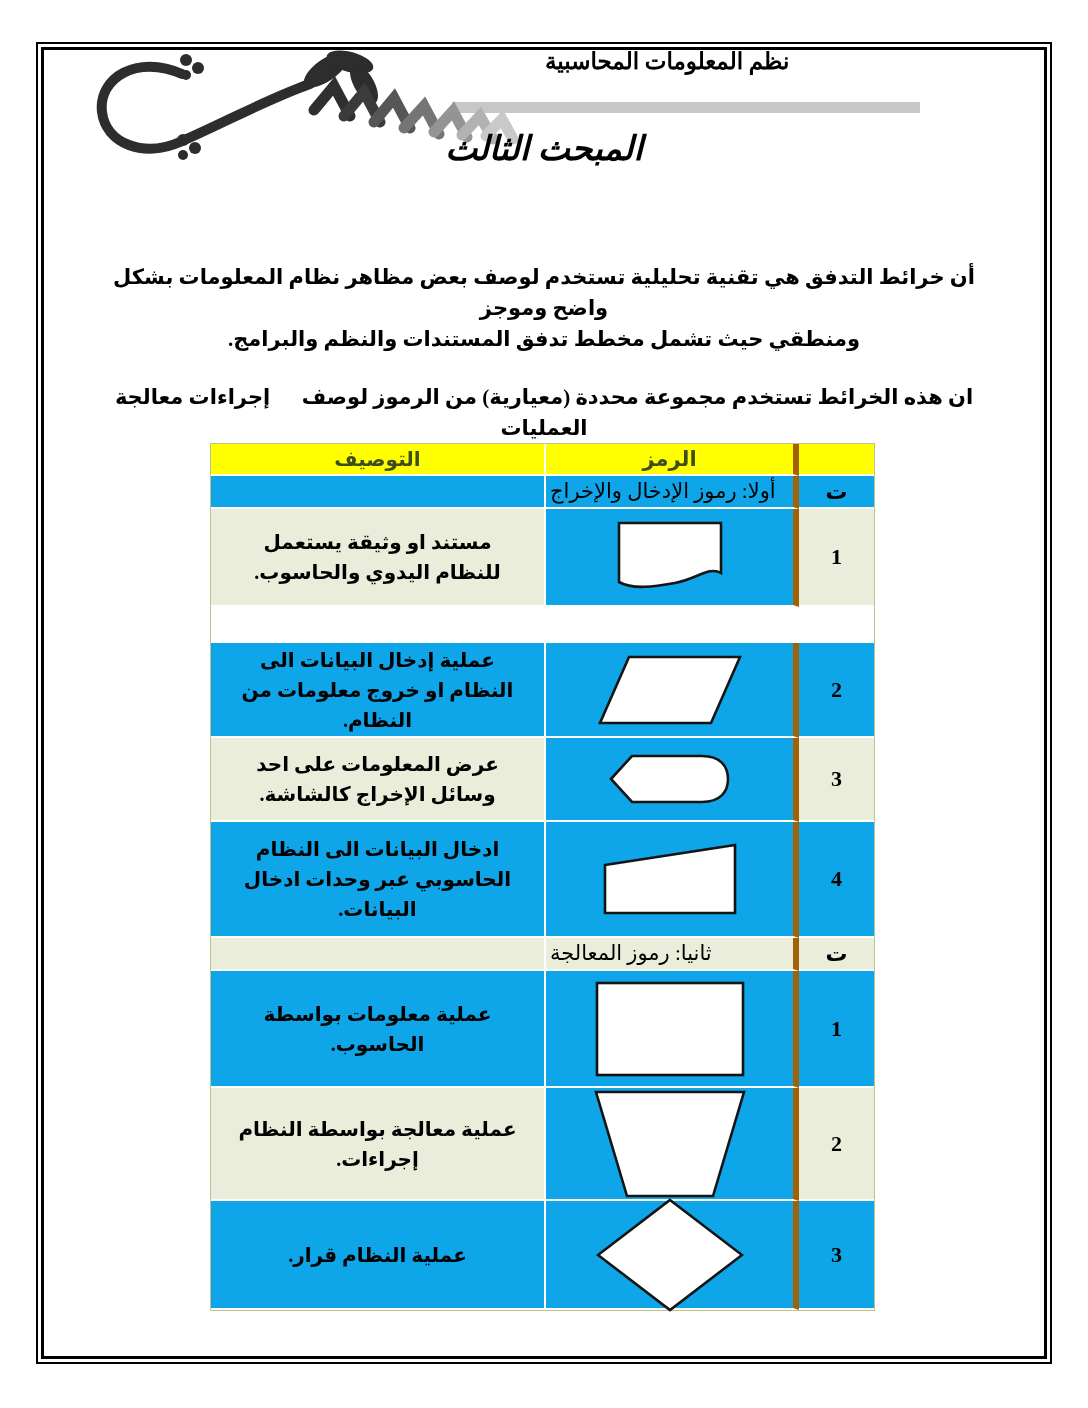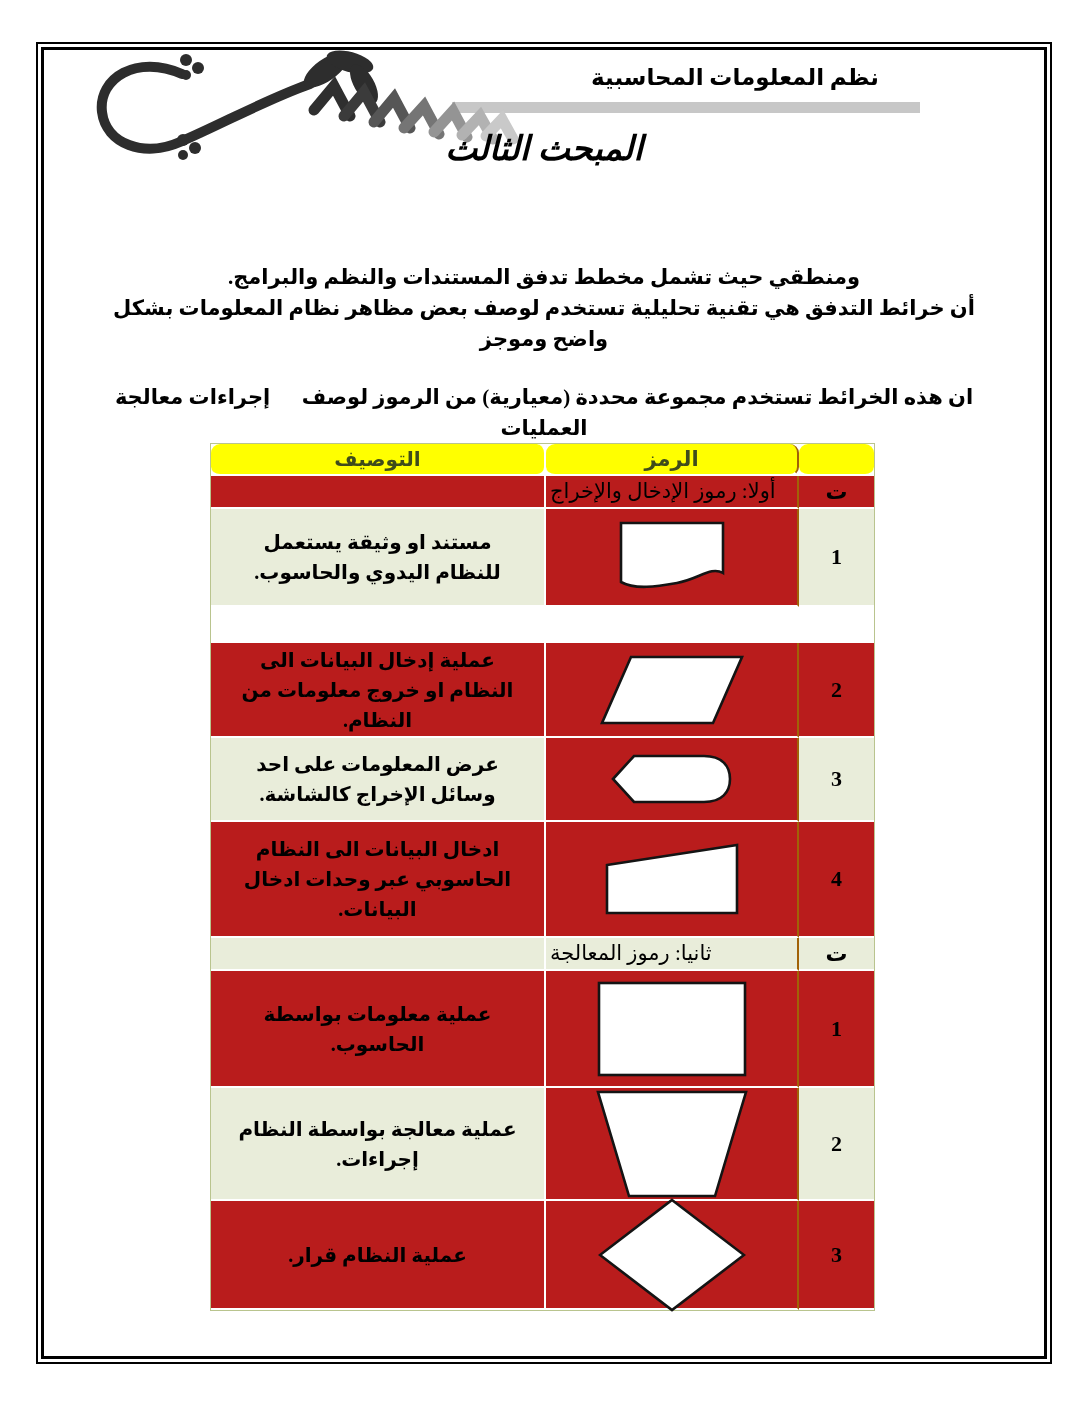--- a/index.html
+++ b/index.html
@@ -4,43 +4,43 @@
 <style>
   html,body{margin:0;padding:0;background:#ffffff;}
   .page{position:relative;width:1088px;height:1408px;background:#ffffff;overflow:hidden;
         font-family:"Liberation Serif","DejaVu Sans",serif;color:#000;}
   
   .frame-outer{position:absolute;left:36px;top:42px;width:1012px;height:1318px;border:2px solid #000;}
   .frame-inner{position:absolute;left:3px;top:3px;right:3px;bottom:3px;border:3px solid #000;}
   
   .header-rule{position:absolute;left:452px;top:102px;width:468px;height:11px;background:#c7c7c7;}
   .ornament{position:absolute;left:82px;top:44px;width:436px;height:144px;}
-  .course-title{position:absolute;left:545px;top:64px;width:380px;text-align:center;
-                font-weight:bold;font-size:23px;direction:rtl;}
+  .course-title{position:absolute;left:545px;top:48px;width:380px;text-align:left;
+                font-weight:bold;font-size:23px;direction:rtl;font-family:Liberation Serif, serif;}
   
   .title-block{position:absolute;left:0;top:124px;width:1088px;text-align:center;direction:rtl;}
   .title-line{font-weight:bold;font-size:34px;line-height:50px;font-style:italic;}
   
   .paras{position:absolute;left:108px;top:262px;width:872px;direction:rtl;text-align:center;
          font-weight:bold;font-size:21px;line-height:31px;}
   .paras .pline{white-space:pre-wrap;}
   .para-gap{height:27px;}
   
   .sym-table{position:absolute;left:210px;top:443px;width:665px;border:1px solid #b9c48e;background:#fff;
              direction:rtl;box-sizing:border-box;}
   .trow{display:grid;grid-template-columns:335px 253px 75px;direction:ltr;}
   .cell{box-sizing:border-box;border-bottom:2px solid #ffffff;display:flex;align-items:center;justify-content:center;}
   .cell.desc{border-right:2px solid #ffffff;padding:0 22px;text-align:center;direction:rtl;
              font-weight:bold;font-size:20px;line-height:30px;}
-  .cell.sym{border-right:2px solid #a16207;}
+  .cell.sym{border-right:6px solid #a16207;}
   .cell.num{font-weight:bold;font-size:22px;direction:rtl;}
-  .dark{background:#b91c1c;}
+  .dark{background:#0ea5e9;}
   .light{background:#e9edda;}
   .yellow{background:#ffff00;}
-  .hdr{font-weight:bold;font-size:21px;color:#3f4c1b;direction:rtl;border-radius:9px;}
+  .hdr{font-weight:bold;font-size:21px;color:#3f4c1b;direction:rtl;}
   .sec-label{justify-content:flex-end;direction:rtl;font-size:21px;font-weight:normal;padding:0 4px;}
   .h32{height:32px;}.h33{height:33px;}.h98{height:98px;}.h95{height:95px;margin-top:36px;}.h84{height:84px;}
   .h97{height:116px;}.h117{height:117px;}.h113{height:113px;}.h109{height:109px;}
   .shape{display:block;}
   .shape path,.shape rect,.shape polygon{fill:#ffffff;stroke:#141414;stroke-width:2.6;stroke-linejoin:miter;}
 </style>
 </head>
 <body>
 
 <div class="page">
@@ -75,22 +75,22 @@
     </g>
   </svg>
 
   <div class="course-title">نظم المعلومات المحاسبية</div>
 
   <div class="title-block">
     <div class="title-line">المبحث الثالث</div>
   </div>
 
   <div class="paras">
+    <div class="pline">أن خرائط التدفق هي تقنية تحليلية تستخدم لوصف بعض مظاهر نظام المعلومات بشكل واضح وموجز</div>
     <div class="pline">ومنطقي حيث تشمل مخطط تدفق المستندات والنظم والبرامج.</div>
-    <div class="pline">أن خرائط التدفق هي تقنية تحليلية تستخدم لوصف بعض مظاهر نظام المعلومات بشكل واضح وموجز</div>
     <div class="para-gap"></div>
     <div class="pline">ان هذه الخرائط تستخدم مجموعة محددة (معيارية) من الرموز لوصف      إجراءات معالجة العمليات</div>
     <div class="pline">المستخدمة من قبل الوحدة الاقتصادية، ويمكن توضيحها كما يلي:</div>
   </div>
 
   <div class="sym-table">
 
     <div class="trow">
       <div class="cell desc yellow hdr h32">التوصيف</div>
       <div class="cell sym yellow hdr h32">الرمز</div>

